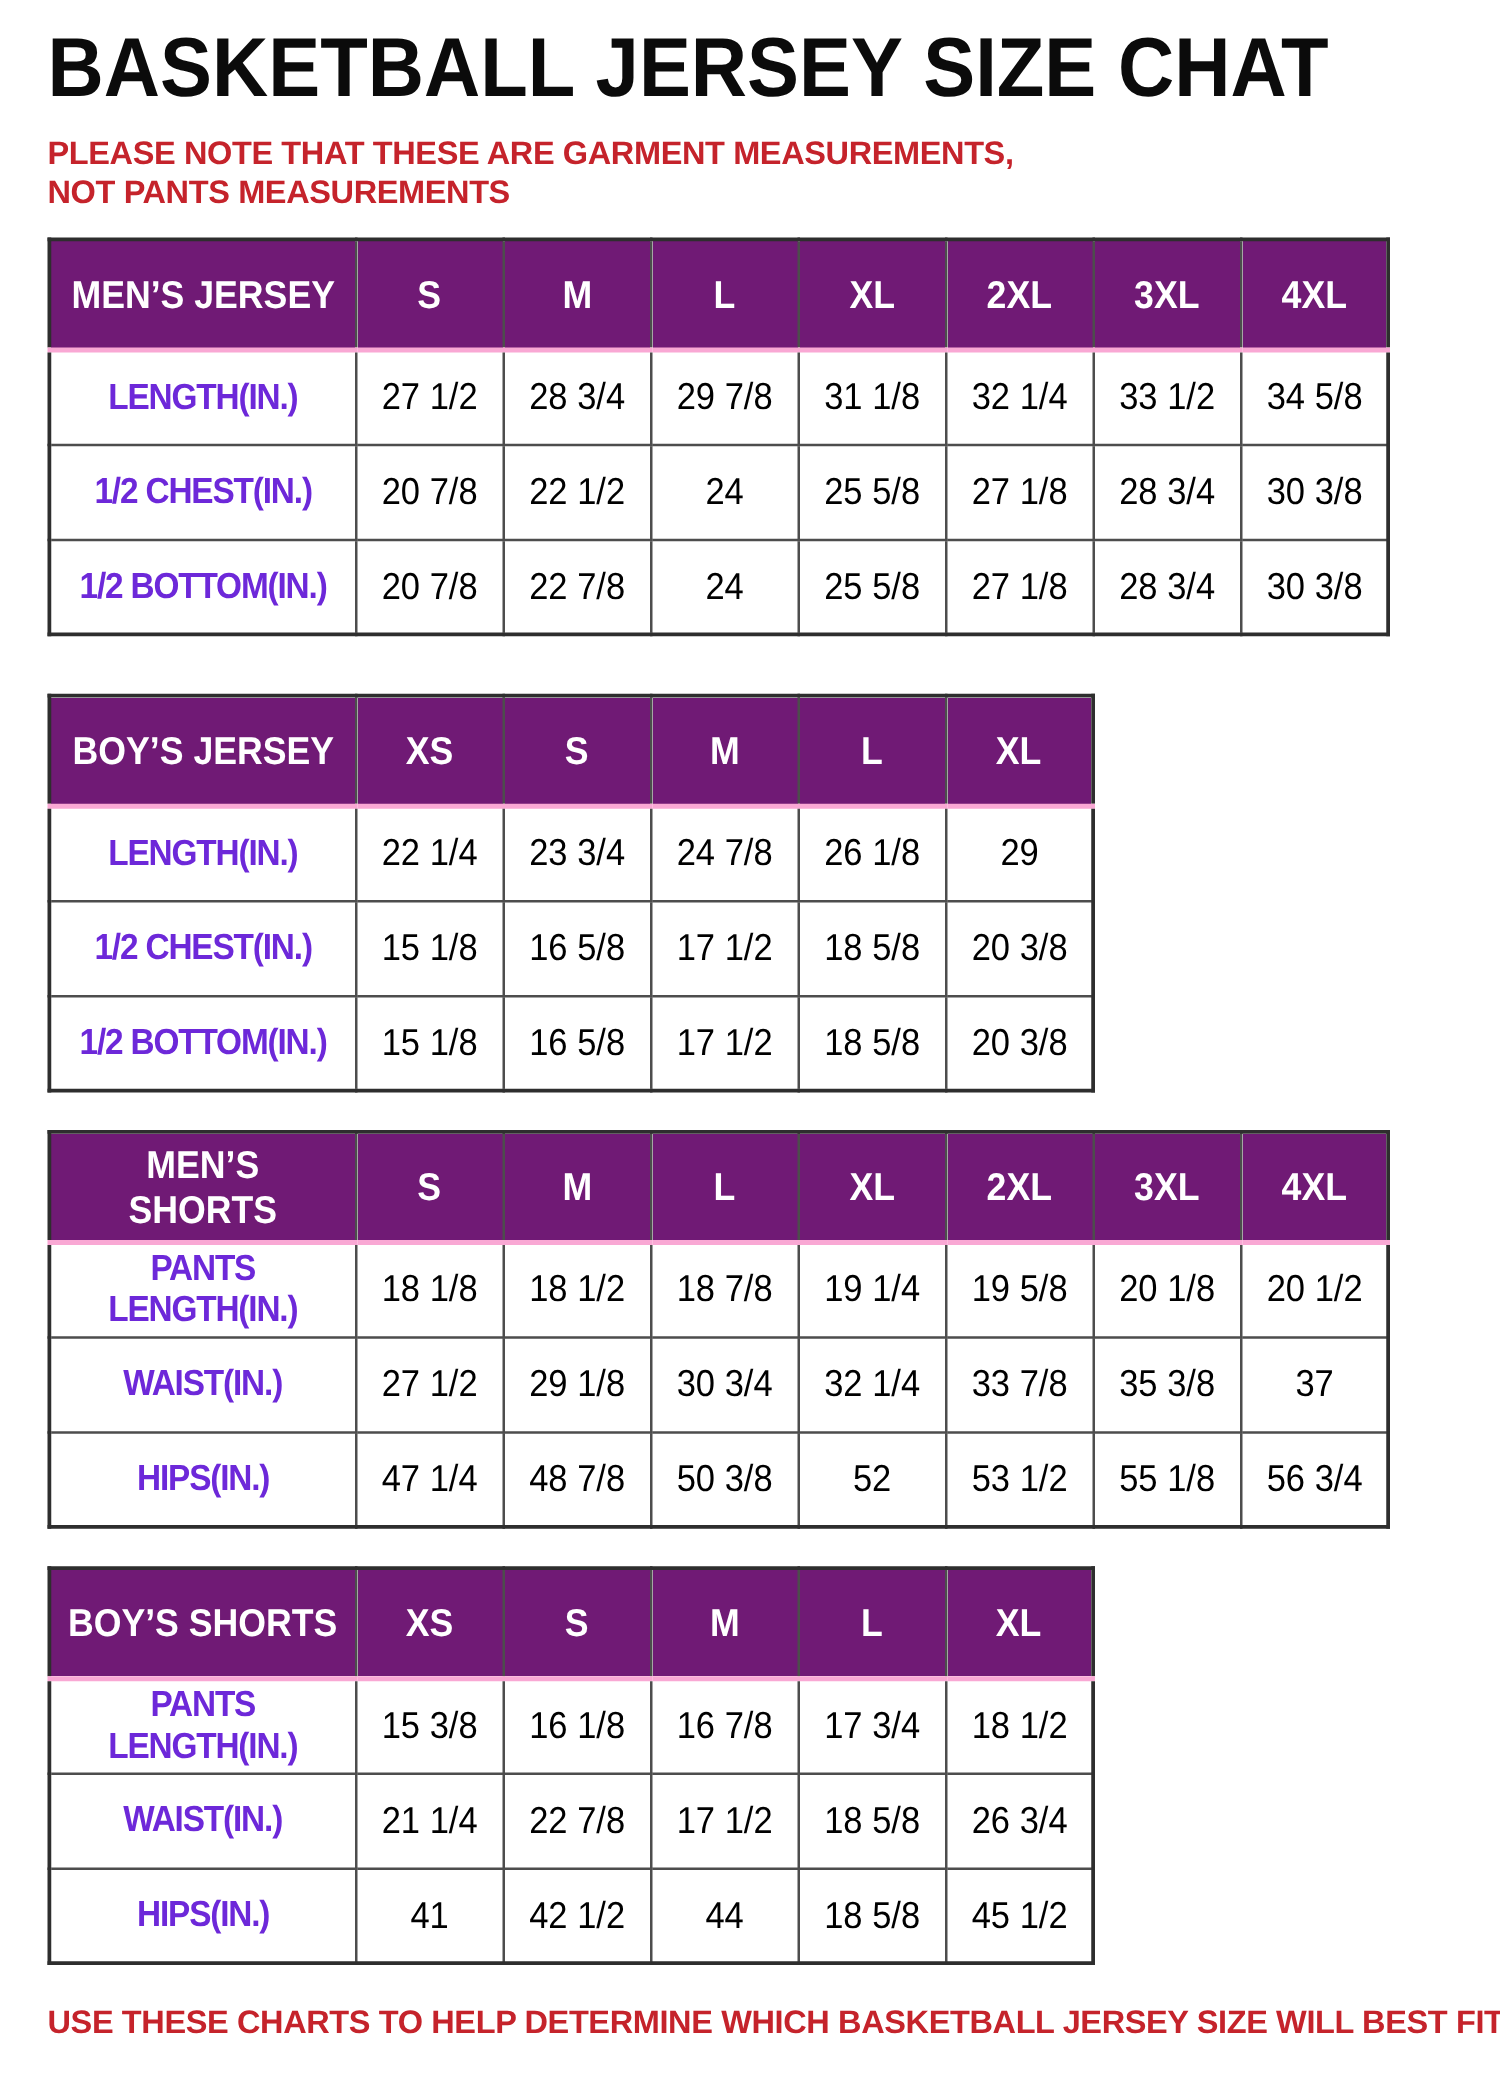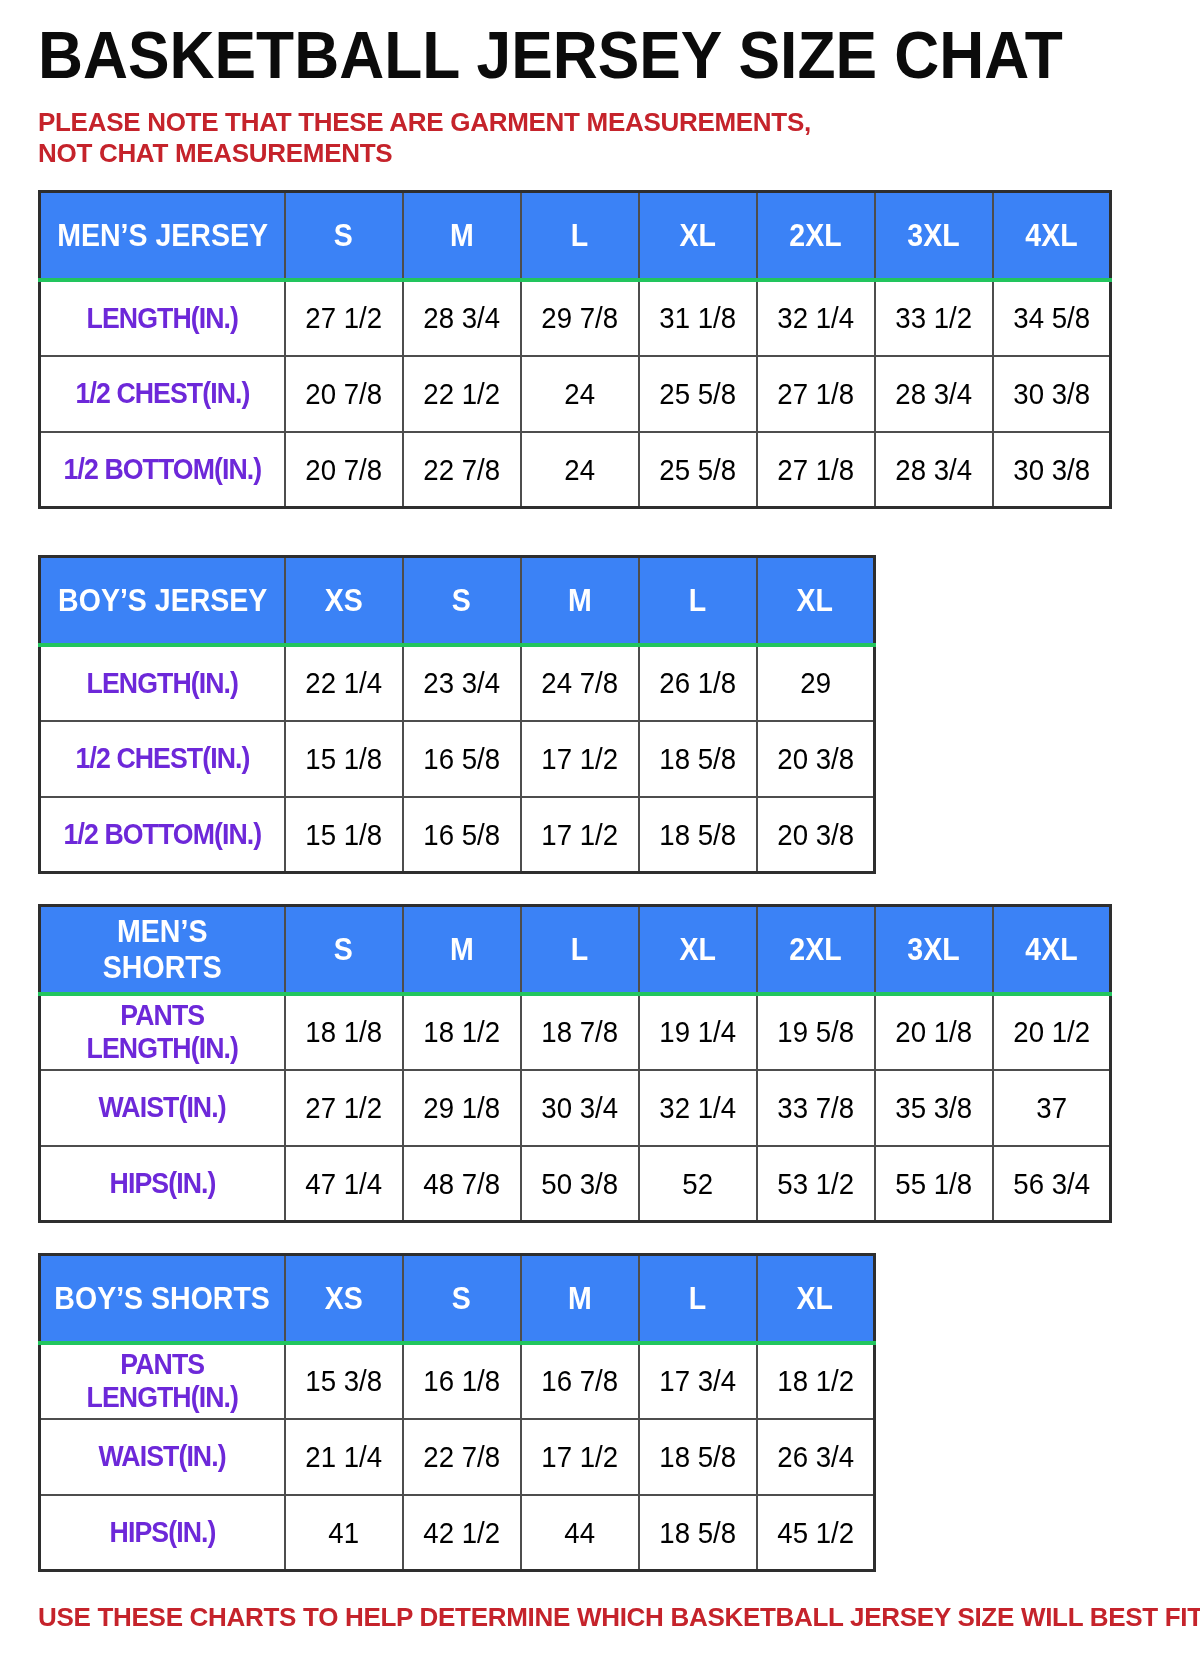--- a/index.html
+++ b/index.html
@@ -46,26 +46,26 @@
   .size-table col.size-col { width: 118px; }
 
   .size-table th, .size-table td {
     border: 2px solid #4d4d4d;
     text-align: center;
     vertical-align: middle;
     padding: 2px 4px;
     overflow: hidden;
   }
   .size-table thead th {
-    background: #3b82f6;
+    background: #701a75;
     color: #ffffff;
     font-size: 31px;
     font-weight: bold;
     height: 88px;
-    border-bottom: 4px solid #22c55e;
+    border-bottom: 4px solid #f9a8d4;
   }
   .size-table tbody th {
     background: #ffffff;
     color: #6d28d9;
     font-size: 29px;
     font-weight: bold;
     letter-spacing: -1px;
     height: 76px;
   }
   .size-table tbody td {
@@ -74,21 +74,21 @@
     font-size: 30px;
     font-weight: normal;
     height: 76px;
   }
 </style>
 </head>
 <body>
 
 <div class="page">
   <h1 class="title"><span class="cond">BASKETBALL JERSEY SIZE CHAT</span></h1>
-  <p class="note top">PLEASE NOTE THAT THESE ARE GARMENT MEASUREMENTS, NOT CHAT MEASUREMENTS</p>
+  <p class="note top">PLEASE NOTE THAT THESE ARE GARMENT MEASUREMENTS, NOT PANTS MEASUREMENTS</p>
 
   <div id="tables">
       <table class="size-table first">
         <colgroup>
           <col class="label-col">
           <col class="size-col">
           <col class="size-col">
           <col class="size-col">
           <col class="size-col">
           <col class="size-col">

